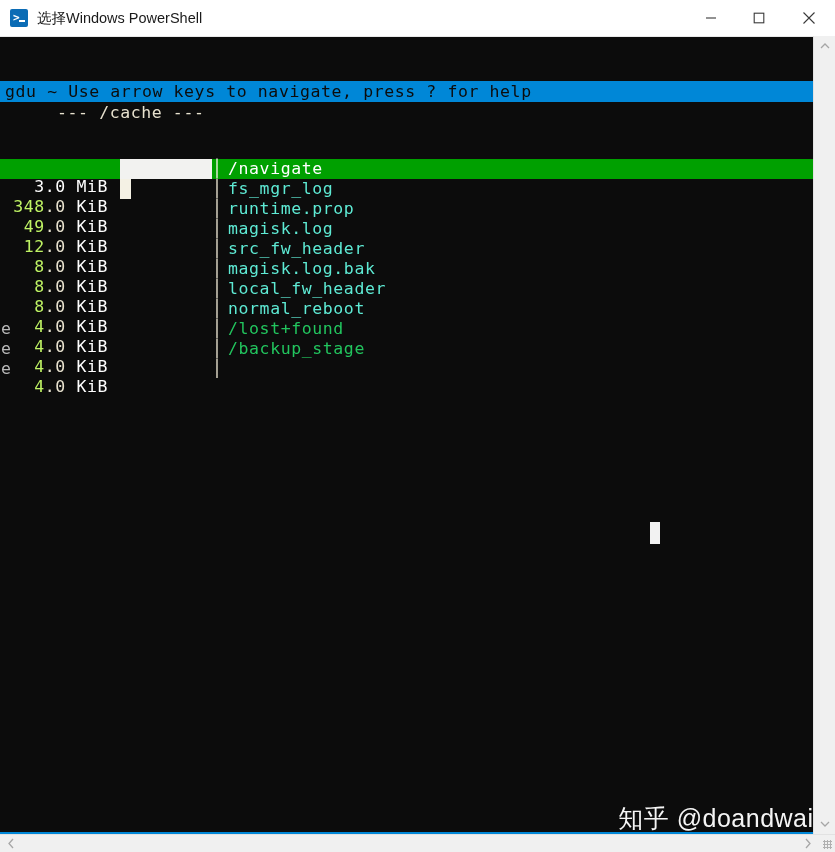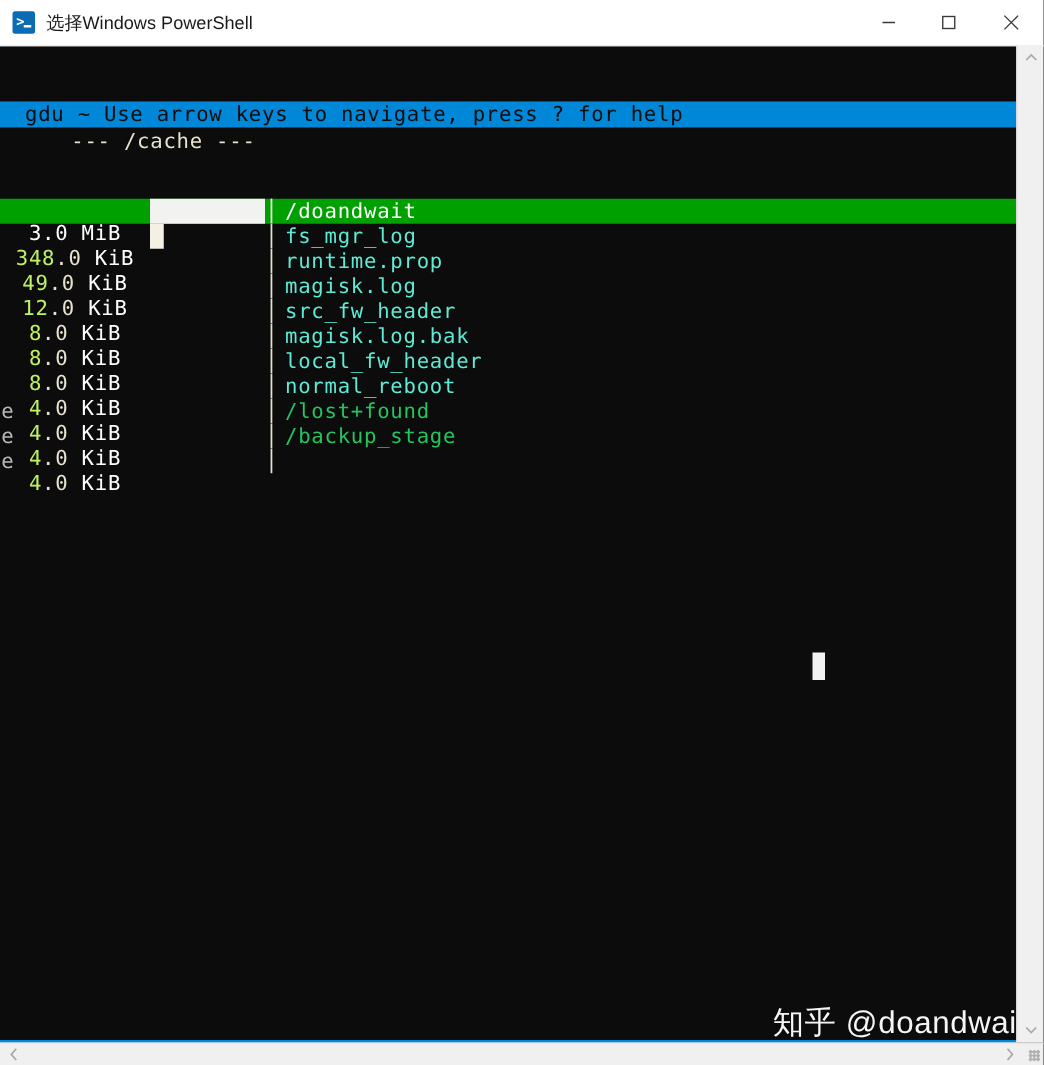--- a/index.html
+++ b/index.html
@@ -105,21 +105,21 @@
     left: 0;
     top: 0;
     width: 813px;
     height: 21px;
     line-height: 21px;
     background: #0087d7;
     color: #0c0c0c;
     white-space: pre;
     font-size: 16.5px;
     letter-spacing: 0.6px;
-    padding-left: 20px;
+    padding-left: 5px;
     box-sizing: border-box;
     overflow: hidden;
   }
 
   
   #dir-header {
     position: absolute;
     left: 0;
     top: 22px;
     width: 813px;
@@ -158,21 +158,21 @@
     width: 12px;
     flex: 0 0 12px;
     text-align: left;
     color: #b9b9b9;
     padding-left: 1px;
     box-sizing: border-box;
   }
   .col-size {
     width: 104px;
     flex: 0 0 104px;
-    text-align: center;
+    text-align: right;
     padding-right: 8px;
     box-sizing: border-box;
     margin-top: 36px;
   }
   .size-num { color: #bef264; }
   .selected .size-num { color: #ffffff; }
   .size-dec { color: #e8e2cf; }
   .selected .size-dec { color: #ffffff; }
   .size-unit { color: #ffffff; }
   .selected .size-unit { color: #ffffff; }
@@ -351,21 +351,21 @@
     </div>
   </div>
 
   <div id="terminal">
 
     <div id="help-bar">gdu ~ Use arrow keys to navigate, press ? for help</div>
 
     <div id="dir-header">--- /cache ---</div>
 
     <div id="file-list">
-        <div class="file-row selected"><span class="col-flag"></span><span class="col-size"><span class="size-num">3</span><span class="size-dec">.0</span><span class="size-unit"> MiB</span></span><span class="col-bar"><span class="bar-fill" style="width: 92px;"></span></span><span class="col-pipe">│</span><span class="col-name name-dir">/doandwait</span></div>
+        <div class="file-row selected"><span class="col-flag"></span><span class="col-size"><span class="size-num">3</span><span class="size-dec">.0</span><span class="size-unit"> MiB</span></span><span class="col-bar"><span class="bar-fill" style="width: 92px;"></span></span><span class="col-pipe">│</span><span class="col-name name-dir">/navigate</span></div>
         <div class="file-row"><span class="col-flag"></span><span class="col-size"><span class="size-num">348</span><span class="size-dec">.0</span><span class="size-unit"> KiB</span></span><span class="col-bar"><span class="bar-fill" style="width: 11px;"></span></span><span class="col-pipe">│</span><span class="col-name name-file">fs_mgr_log</span></div>
         <div class="file-row"><span class="col-flag"></span><span class="col-size"><span class="size-num">49</span><span class="size-dec">.0</span><span class="size-unit"> KiB</span></span><span class="col-bar"></span><span class="col-pipe">│</span><span class="col-name name-file">runtime.prop</span></div>
         <div class="file-row"><span class="col-flag"></span><span class="col-size"><span class="size-num">12</span><span class="size-dec">.0</span><span class="size-unit"> KiB</span></span><span class="col-bar"></span><span class="col-pipe">│</span><span class="col-name name-file">magisk.log</span></div>
         <div class="file-row"><span class="col-flag"></span><span class="col-size"><span class="size-num">8</span><span class="size-dec">.0</span><span class="size-unit"> KiB</span></span><span class="col-bar"></span><span class="col-pipe">│</span><span class="col-name name-file">src_fw_header</span></div>
         <div class="file-row"><span class="col-flag"></span><span class="col-size"><span class="size-num">8</span><span class="size-dec">.0</span><span class="size-unit"> KiB</span></span><span class="col-bar"></span><span class="col-pipe">│</span><span class="col-name name-file">magisk.log.bak</span></div>
         <div class="file-row"><span class="col-flag"></span><span class="col-size"><span class="size-num">8</span><span class="size-dec">.0</span><span class="size-unit"> KiB</span></span><span class="col-bar"></span><span class="col-pipe">│</span><span class="col-name name-file">local_fw_header</span></div>
         <div class="file-row"><span class="col-flag"></span><span class="col-size"><span class="size-num">4</span><span class="size-dec">.0</span><span class="size-unit"> KiB</span></span><span class="col-bar"></span><span class="col-pipe">│</span><span class="col-name name-file">normal_reboot</span></div>
         <div class="file-row"><span class="col-flag">e</span><span class="col-size"><span class="size-num">4</span><span class="size-dec">.0</span><span class="size-unit"> KiB</span></span><span class="col-bar"></span><span class="col-pipe">│</span><span class="col-name name-dir">/lost+found</span></div>
         <div class="file-row"><span class="col-flag">e</span><span class="col-size"><span class="size-num">4</span><span class="size-dec">.0</span><span class="size-unit"> KiB</span></span><span class="col-bar"></span><span class="col-pipe">│</span><span class="col-name name-dir">/backup_stage</span></div>
         <div class="file-row"><span class="col-flag">e</span><span class="col-size"><span class="size-num">4</span><span class="size-dec">.0</span><span class="size-unit"> KiB</span></span><span class="col-bar"></span><span class="col-pipe">│</span></div>

